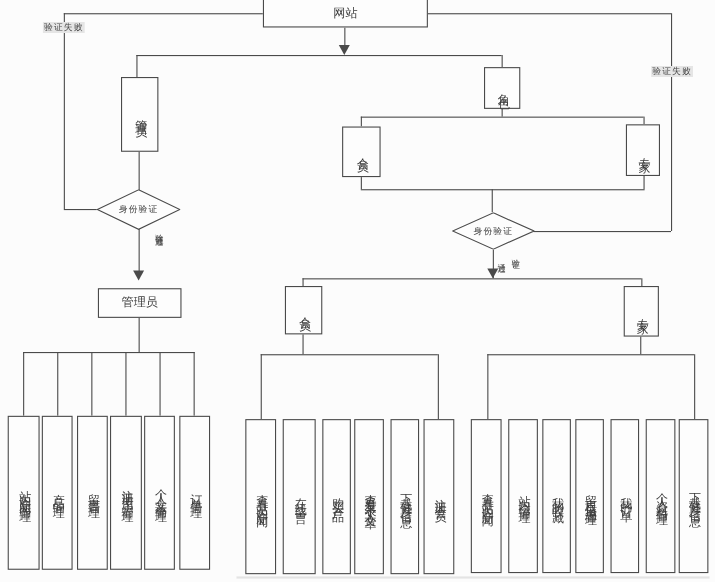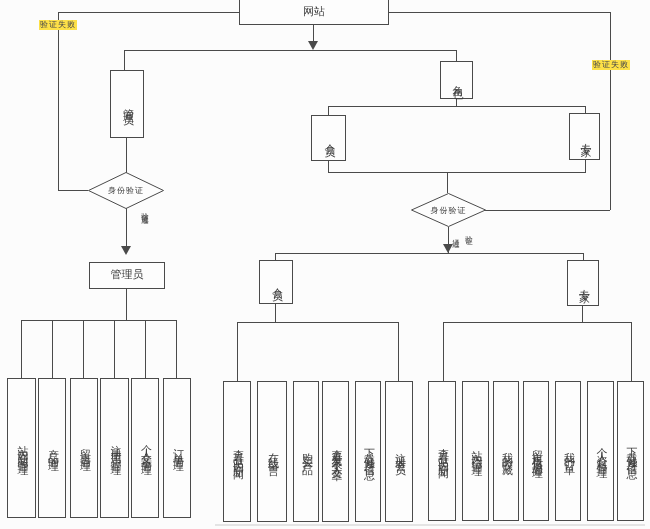--- a/index.html
+++ b/index.html
@@ -23,21 +23,21 @@
     box-sizing:border-box;
     text-align:left;
   }
   .vt{writing-mode:vertical-rl;text-orientation:upright;letter-spacing:4px;}
   .vt2{writing-mode:vertical-rl;text-orientation:upright;letter-spacing:3px;}
   .dsvg{position:absolute;}
   .dlabel{
     position:absolute;display:flex;align-items:center;justify-content:center;
     font-size:8px;letter-spacing:1px;color:#3b3b3b;
   }
-  .note{position:absolute;font-size:8px;letter-spacing:1px;color:#4a4a4a;background:#fde047;line-height:1;padding:1px 1px;}
+  .note{position:absolute;font-size:8px;letter-spacing:1px;color:#4a4a4a;background:#e5e5e5;line-height:1;padding:1px 1px;}
   .vnote{position:absolute;font-size:7.5px;color:#4a4a4a;writing-mode:vertical-rl;text-orientation:upright;letter-spacing:1px;line-height:1;}
   .arrow{
     position:absolute;width:0;height:0;
     border-left:5px solid transparent;border-right:5px solid transparent;
     border-top:9px solid #4a4a4a;
   }
   .shadow{position:absolute;background:#cfcfcf;opacity:.55;}
 </style>
 </head>
 <body>

